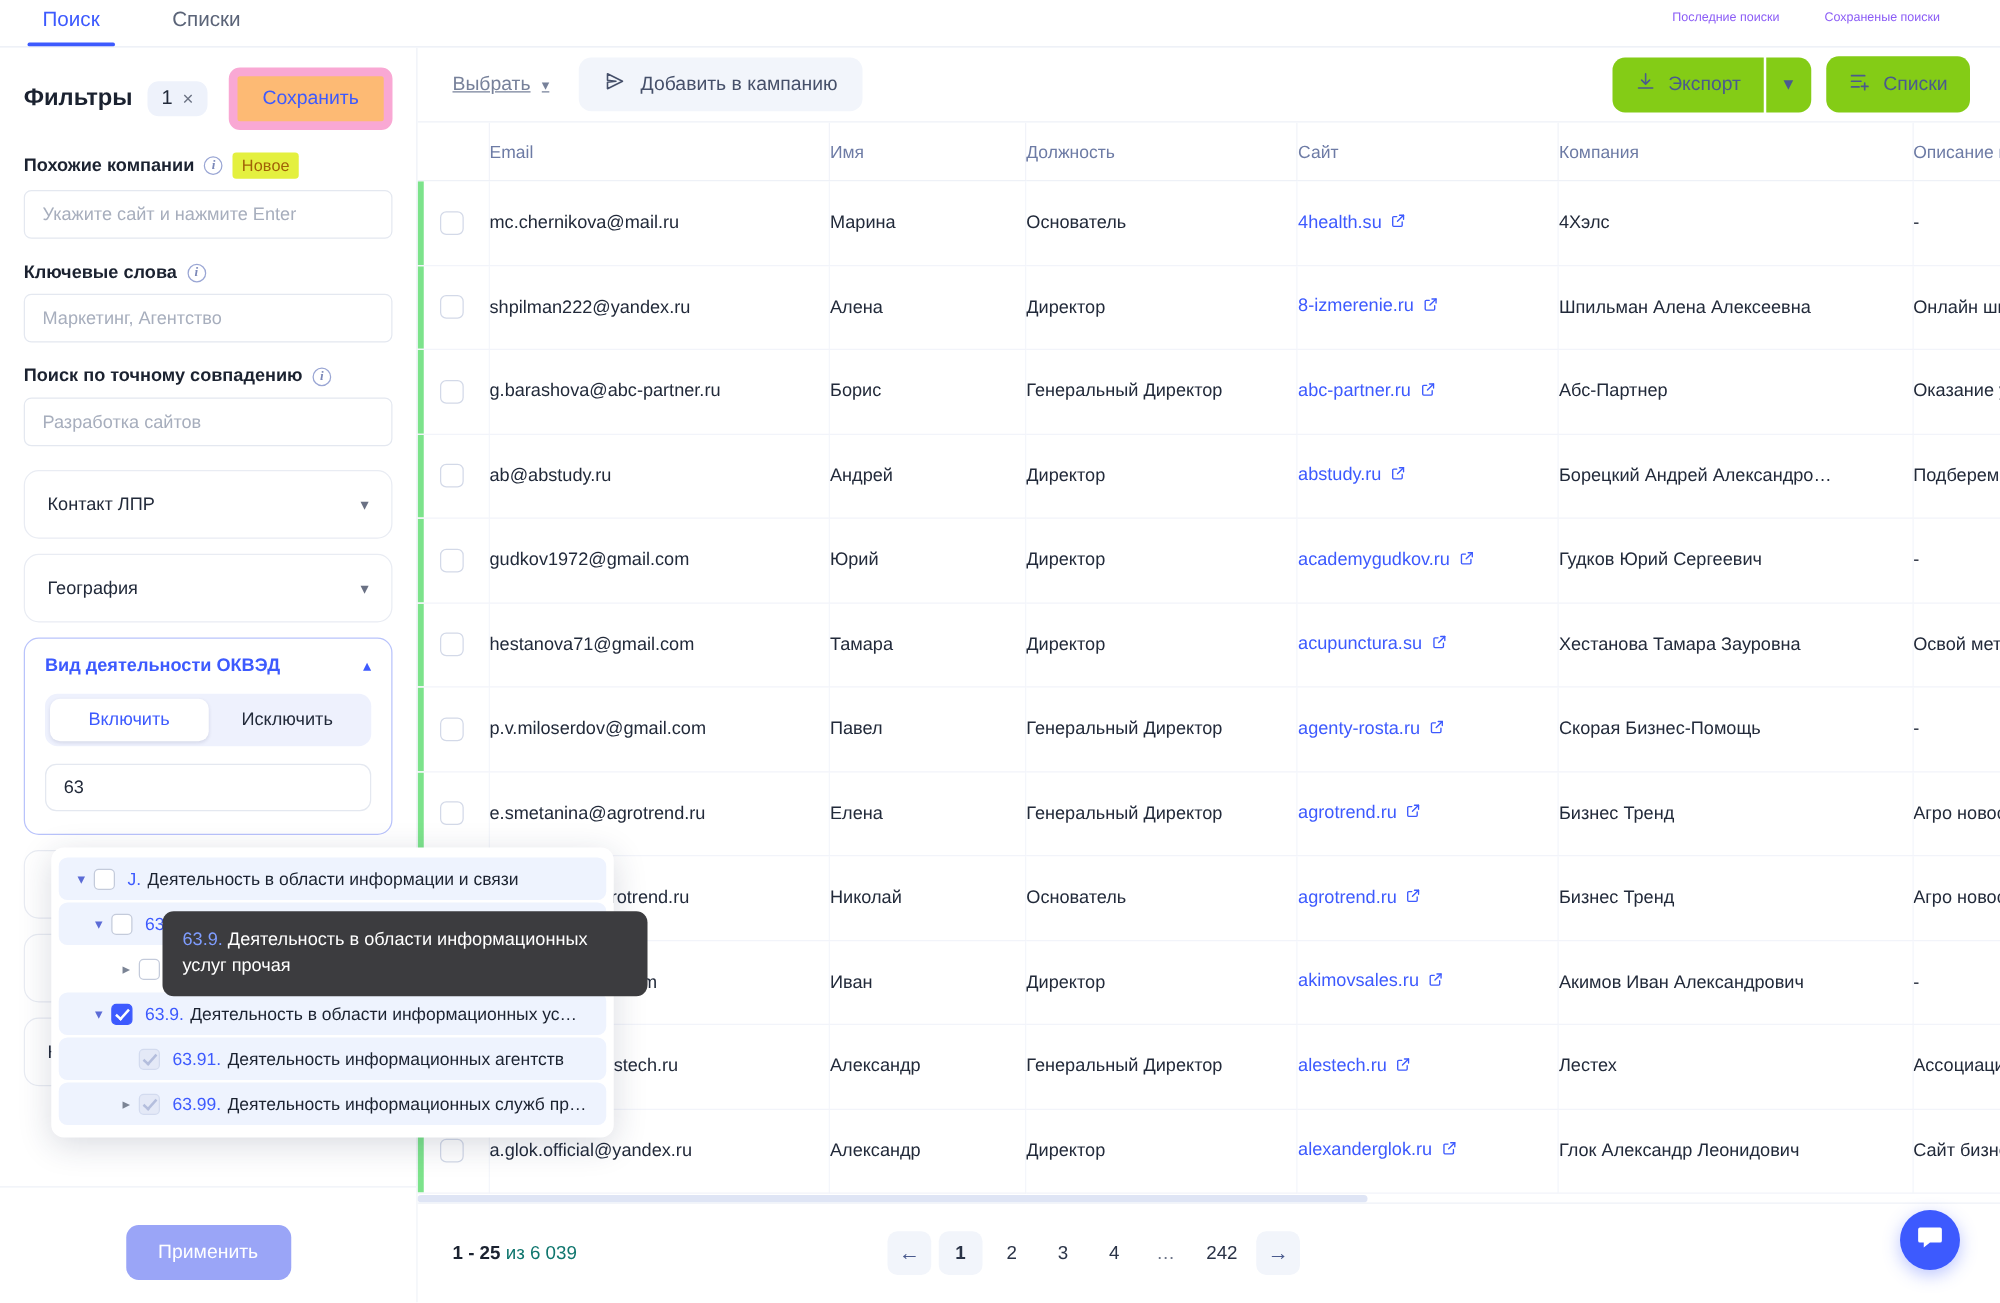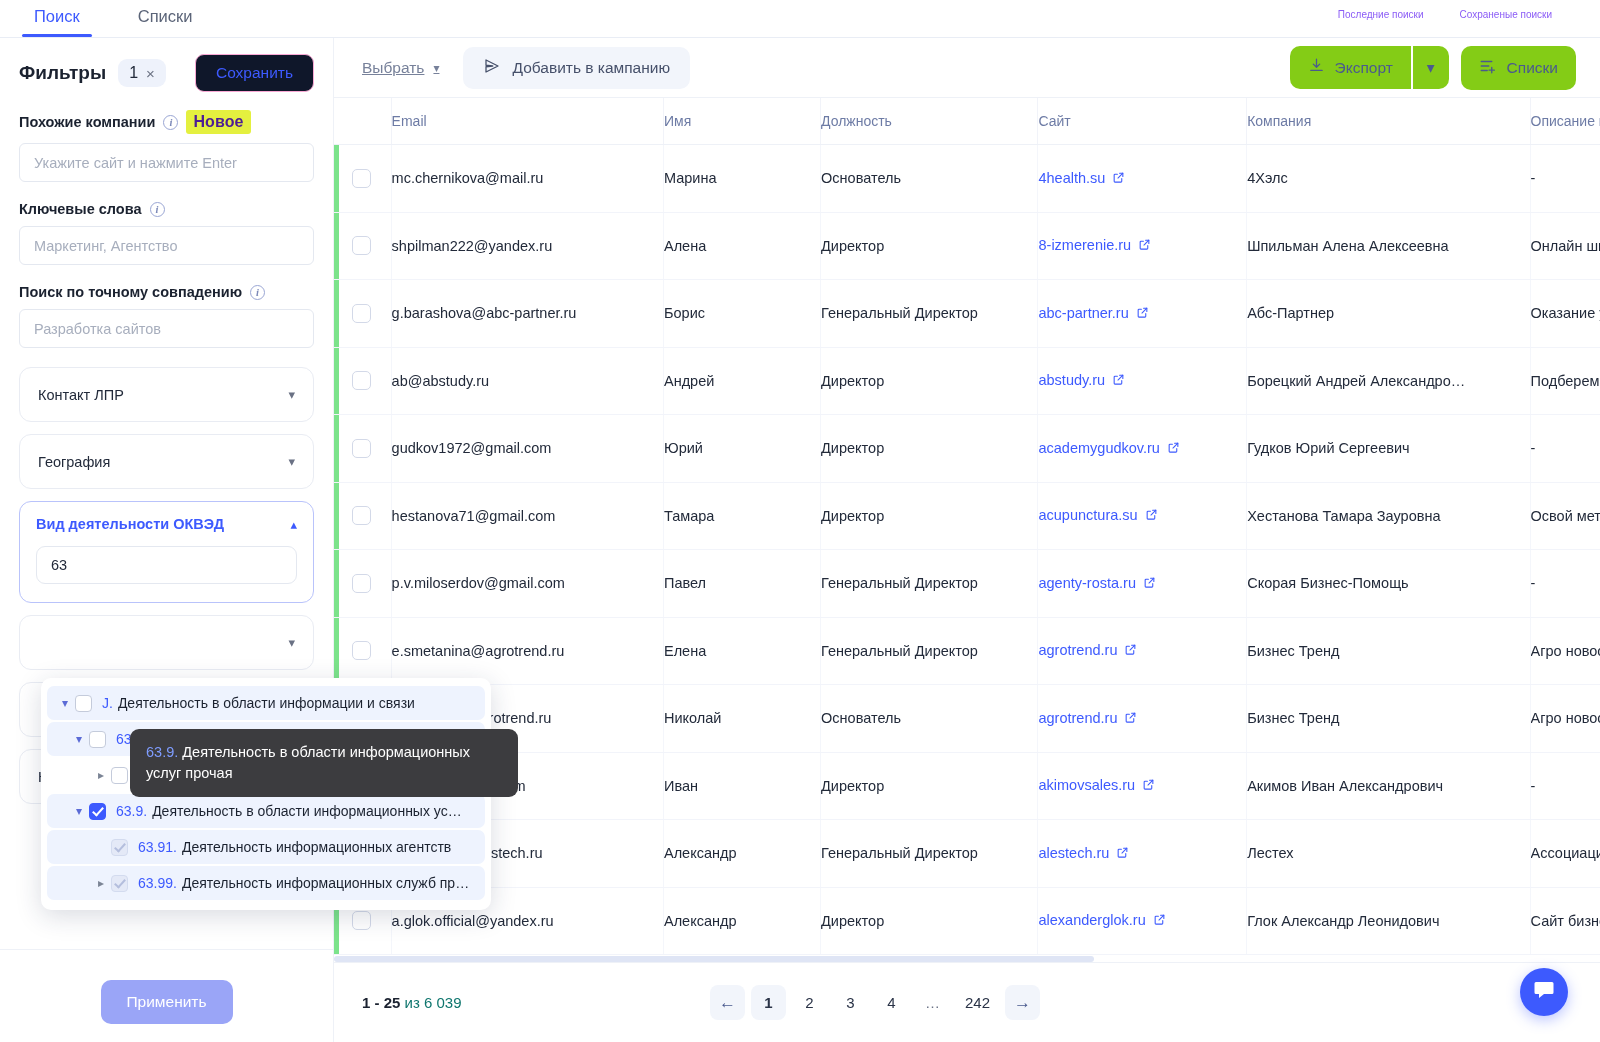--- a/index.html
+++ b/index.html
@@ -48,37 +48,37 @@
 
   .filters-row { display: flex; align-items: center; padding-top: 16px; margin-bottom: 18px; }
   .filters-title { font-size: 19px; font-weight: 700; color: #1b2230; }
   .filters-count {
     margin-left: 12px; background: #eef2fb; border-radius: 9px;
     padding: 5px 11px; display: flex; align-items: center; gap: 8px;
     font-size: 16px; color: #222a3a; cursor: pointer;
   }
   .filters-count .x { font-size: 15px; color: #6b7283; line-height: 1; }
   .save-btn {
-    margin-left: auto; border: 1px solid #f9a8d4; border-radius: 9px;
-    background: #0f172a; color: #3d5afe; font-size: 15.5px;
+    margin-left: auto; border: 7px solid #f9a8d4; border-radius: 9px;
+    background: #fdba74; color: #3d5afe; font-size: 15.5px;
     padding: 9px 20px; cursor: pointer; font-family: inherit;
   }
 
   .field-label {
     display: flex; align-items: center; gap: 8px;
     font-size: 14.5px; font-weight: 700; color: #1b2230; margin-bottom: 9px;
   }
   .info-i {
     width: 15px; height: 15px; border-radius: 50%; border: 1.3px solid #9aa6d4;
     color: #7b88b8; font-size: 10.5px; font-weight: 700; font-style: italic;
     display: inline-flex; align-items: center; justify-content: center; cursor: pointer;
     font-family: "Liberation Serif", serif;
   }
   .badge-new {
-    background: #e4f03f; color: #4c1d95; font-size: 16px; font-weight: 700;
+    background: #e4f03f; color: #a16207; font-size: 13px; font-weight: 400;
     padding: 3px 7px; border-radius: 3px; letter-spacing: .1px;
   }
   .text-input {
     width: 100%; height: 39px; border: 1px solid #e4e8f0; border-radius: 6px;
     background: #fff; padding: 0 14px; font-size: 14.5px; color: #222a3a;
     font-family: inherit; outline: none; margin-bottom: 19px;
   }
   .text-input::placeholder { color: #a7aebd; }
 
   .collapsible {
@@ -315,20 +315,24 @@
 
         <div class="collapsible">
           <span>География</span>
           <span class="chev">▾</span>
         </div>
 
         <div class="okved-card">
           <div class="okved-head">
             <span>Вид деятельности ОКВЭД</span>
             <span class="chev">▴</span>
+          </div>
+          <div class="seg">
+            <button class="seg-btn active">Включить</button>
+            <button class="seg-btn">Исключить</button>
           </div>
           <input class="okved-input" value="63" style="">
         </div>
 
         <div class="collapsible">
           <span></span>
           <span class="chev">▾</span>
         </div>
         <div class="collapsible">
           <span></span>

